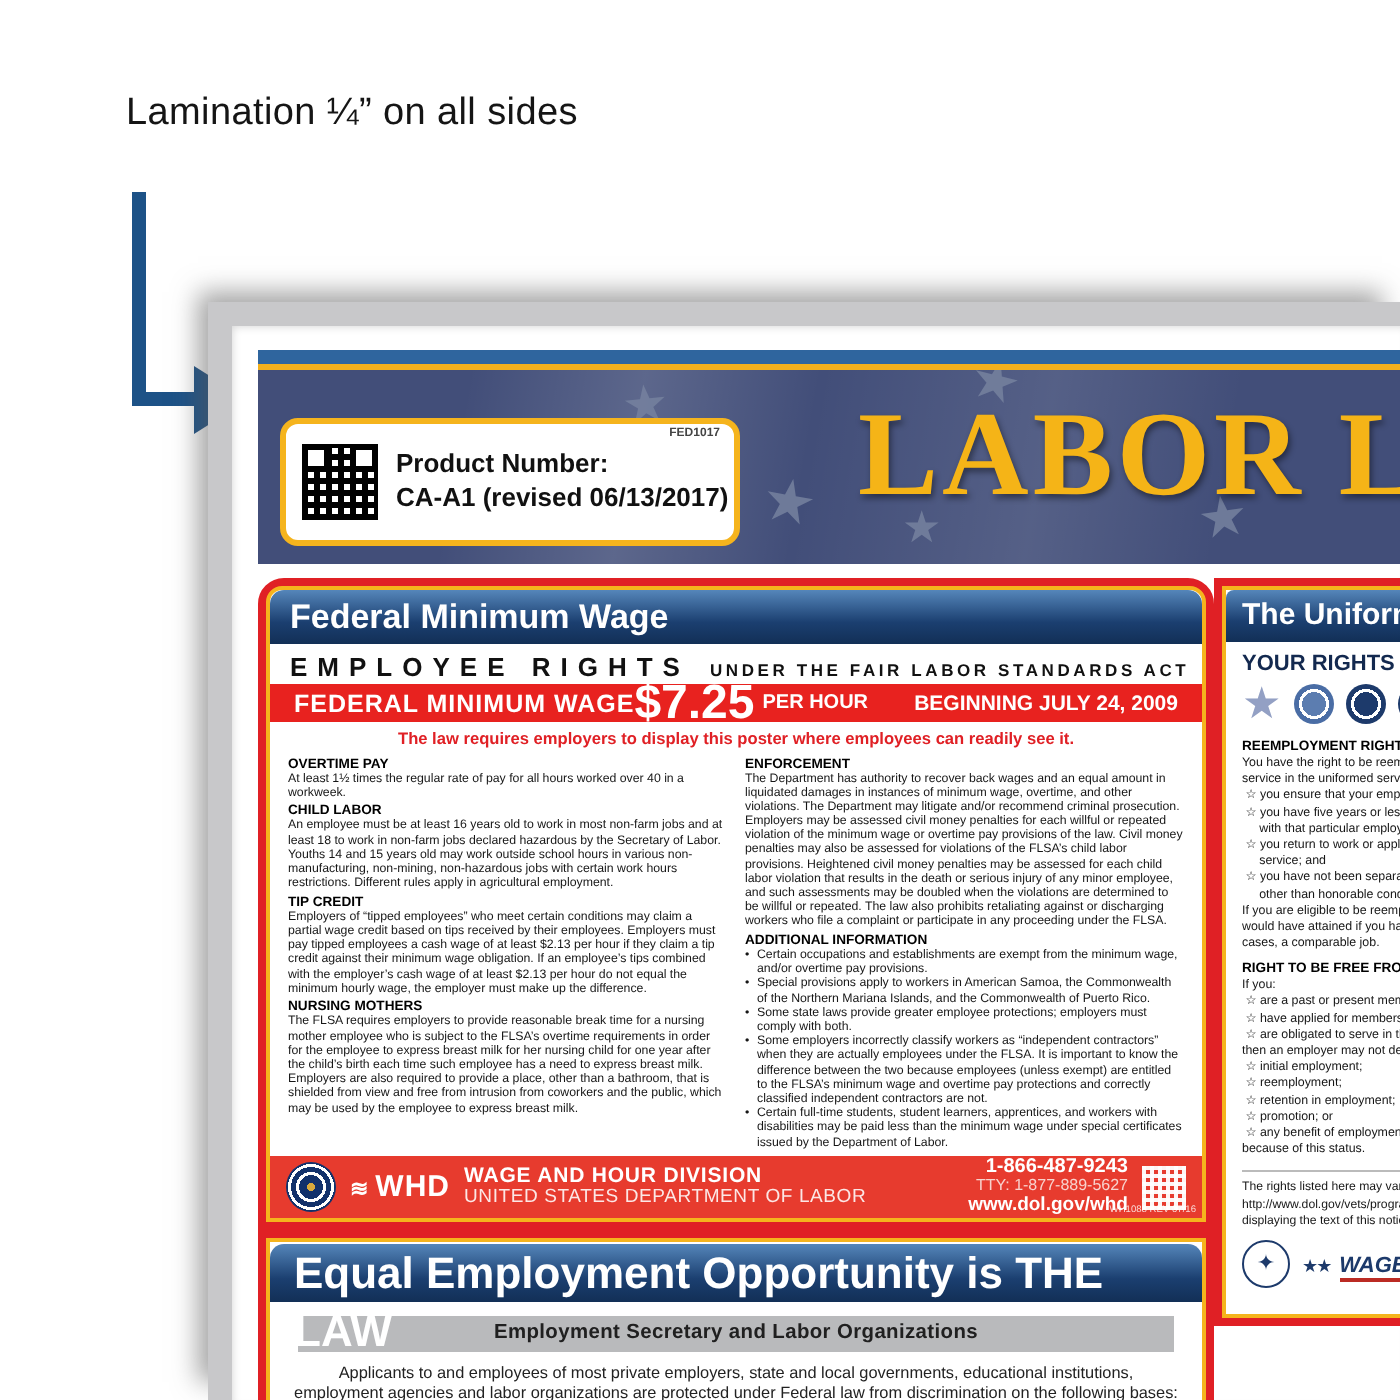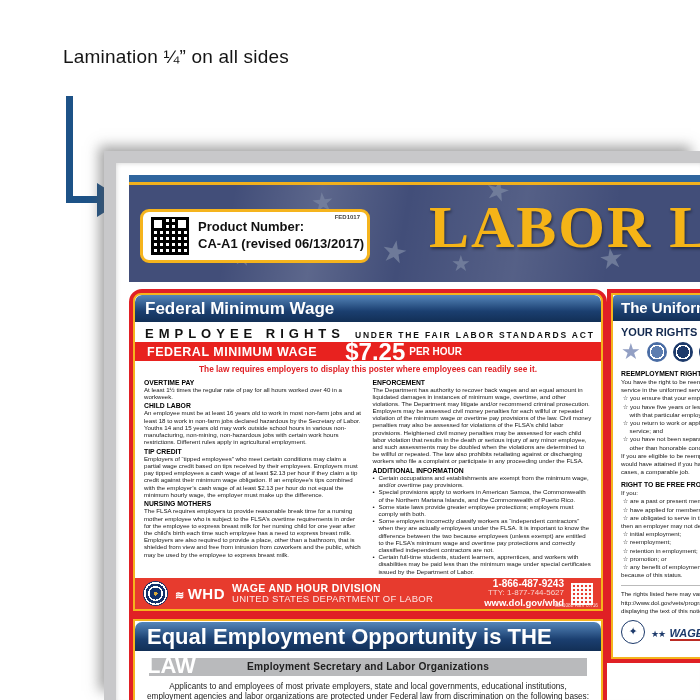--- a/index.html
+++ b/index.html
@@ -17,21 +17,21 @@
   .laminate{position:absolute;left:116px;top:163px;width:584px;height:537px;background:#ffffff;
     box-shadow:inset 2px 2px 5px -2px rgba(0,0,0,.18);}
   .poster{position:absolute;left:129px;top:175px;width:571px;height:525px;}
   .topstrip{position:absolute;left:0;top:0;width:571px;height:7px;background:#2f659e;}
   
   .masthead{position:absolute;left:0;top:7px;width:571px;height:100px;background:#424e79;
     border-top:3px solid #f2b01d;overflow:hidden;box-sizing:border-box;}
   .masthead::before{content:"";position:absolute;left:0;top:0;right:0;bottom:0;
     background:linear-gradient(100deg,transparent 18%,rgba(255,255,255,.14) 33%,transparent 48%,rgba(255,255,255,.10) 68%,transparent 84%);}
   .mstar{position:absolute;color:#76829f;opacity:.85;line-height:1;}
-  .product-box{position:absolute;left:11px;top:24px;width:230px;height:54px;background:#fff;
+  .product-box{position:absolute;left:11px;top:24px;width:230px;height:64px;background:#fff;
     border:3px solid #f5b41d;border-radius:9px;display:flex;align-items:center;gap:9px;padding-left:8px;box-sizing:border-box;}
   .qr{position:relative;width:38px;height:38px;flex:0 0 38px;
     background:repeating-linear-gradient(90deg,#000 0 3px,transparent 3px 6px),
                repeating-linear-gradient(0deg,#000 0 3px,#fff 3px 6px);}
   .qr::before{content:"";position:absolute;left:1px;top:1px;width:8px;height:8px;border:2px solid #000;background:#fff;}
   .qr::after{content:"";position:absolute;right:1px;top:1px;width:8px;height:8px;border:2px solid #000;background:#fff;}
   .pn{font-size:13px;font-weight:bold;color:#111;line-height:1.3;}
   .fed{position:absolute;top:2px;right:7px;font-size:6px;color:#444;font-weight:bold;}
   .labor-title{position:absolute;left:300px;top:8px;font-family:"Liberation Serif",serif;font-weight:bold;
     font-size:60px;color:#f5b417;letter-spacing:2px;white-space:nowrap;text-shadow:1px 2px 3px rgba(0,0,0,.45);}
@@ -41,21 +41,21 @@
   .sec-header{background:linear-gradient(180deg,#5586ba 0%,#1b3f70 60%,#122f56 100%);color:#fff;font-weight:bold;}
   
   .flsa{left:0;top:114px;width:478px;height:326px;border-radius:13px 13px 0 0;}
   .flsa .inner{border-radius:8px 8px 0 0;}
   .flsa .sec-header{height:27px;line-height:27px;font-size:17px;padding-left:10px;border-radius:7px 7px 0 0;}
   .er-row{display:flex;align-items:baseline;gap:10px;padding:4px 10px 1px;}
   .er{font-size:13px;font-weight:bold;color:#111;letter-spacing:5px;white-space:nowrap;}
   .er-sub{font-size:8.5px;font-weight:bold;color:#111;letter-spacing:1.8px;white-space:nowrap;}
   .wage-bar{height:19px;background:#e8221f;display:flex;align-items:center;color:#fff;padding:0 12px;}
   .w-label{font-size:12.5px;font-weight:bold;letter-spacing:.5px;}
-  .w-amount{font-size:24px;font-weight:bold;margin-left:28px;line-height:19px;}
+  .w-amount{font-size:24px;font-weight:bold;line-height:19px;}
   .w-unit{font-size:10px;font-weight:bold;margin-left:4px;}
   .w-eff{font-size:10.5px;font-weight:bold;margin-left:auto;}
   .tagline{text-align:center;color:#e02025;font-weight:bold;font-size:8.3px;margin:3px 0 2px;}
   .cols{display:flex;gap:9px;padding:0 9px;}
   .col{flex:1;min-width:0;}
   .col h4{font-size:6.8px;margin:2.5px 0 0;color:#000;}
   .col p{font-size:6.15px;line-height:1.17;margin:0;color:#161616;}
   .bullets{margin:0;}
   .bullet{position:relative;padding-left:6px;font-size:6.15px;line-height:1.17;color:#161616;}
   .bullet::before{content:"\2022";position:absolute;left:0;top:0;}
@@ -149,20 +149,21 @@
       <div class="inner">
         <div class="sec-header">Federal Minimum Wage</div>
         <div class="er-row">
           <span class="er">EMPLOYEE RIGHTS</span>
           <span class="er-sub">UNDER THE FAIR LABOR STANDARDS ACT</span>
         </div>
         <div class="wage-bar">
           <span class="w-label">FEDERAL MINIMUM WAGE</span>
           <span class="w-amount">$7.25</span>
           <span class="w-unit">PER HOUR</span>
+          <span class="w-eff">BEGINNING JULY 24, 2009</span>
         </div>
         <div class="tagline">The law requires employers to display this poster where employees can readily see it.</div>
 
         <div class="cols">
           <div class="col">
             <h4>OVERTIME PAY</h4>
             <p>At least 1½ times the regular rate of pay for all hours worked over 40 in a workweek.</p>
             <h4>CHILD LABOR</h4>
             <p>An employee must be at least 16 years old to work in most non-farm jobs and at least 18 to work in non-farm jobs declared hazardous by the Secretary of Labor. Youths 14 and 15 years old may work outside school hours in various non-manufacturing, non-mining, non-hazardous jobs with certain work hours restrictions. Different rules apply in agricultural employment.</p>
             <h4>TIP CREDIT</h4>
@@ -189,21 +190,21 @@
           <div class="whd-logo">
             <span class="whd-wave">≋</span>
             <span class="whd-word">WHD</span>
           </div>
           <div class="division">
             <div class="d1">WAGE AND HOUR DIVISION</div>
             <div class="d2">UNITED STATES DEPARTMENT OF LABOR</div>
           </div>
           <div class="contact">
             <div class="c1">1-866-487-9243</div>
-            <div class="c2">TTY: 1-877-744-5627</div>
+            <div class="c2">TTY: 1-877-889-5627</div>
             <div class="c3">www.dol.gov/whd</div>
           </div>
           <div class="qr-red"></div>
           <div class="docnum">WH1088 REV 07/16</div>
         </div>
       </div>
     </section>
 
     <section class="sect eeo">
       <div class="inner">

